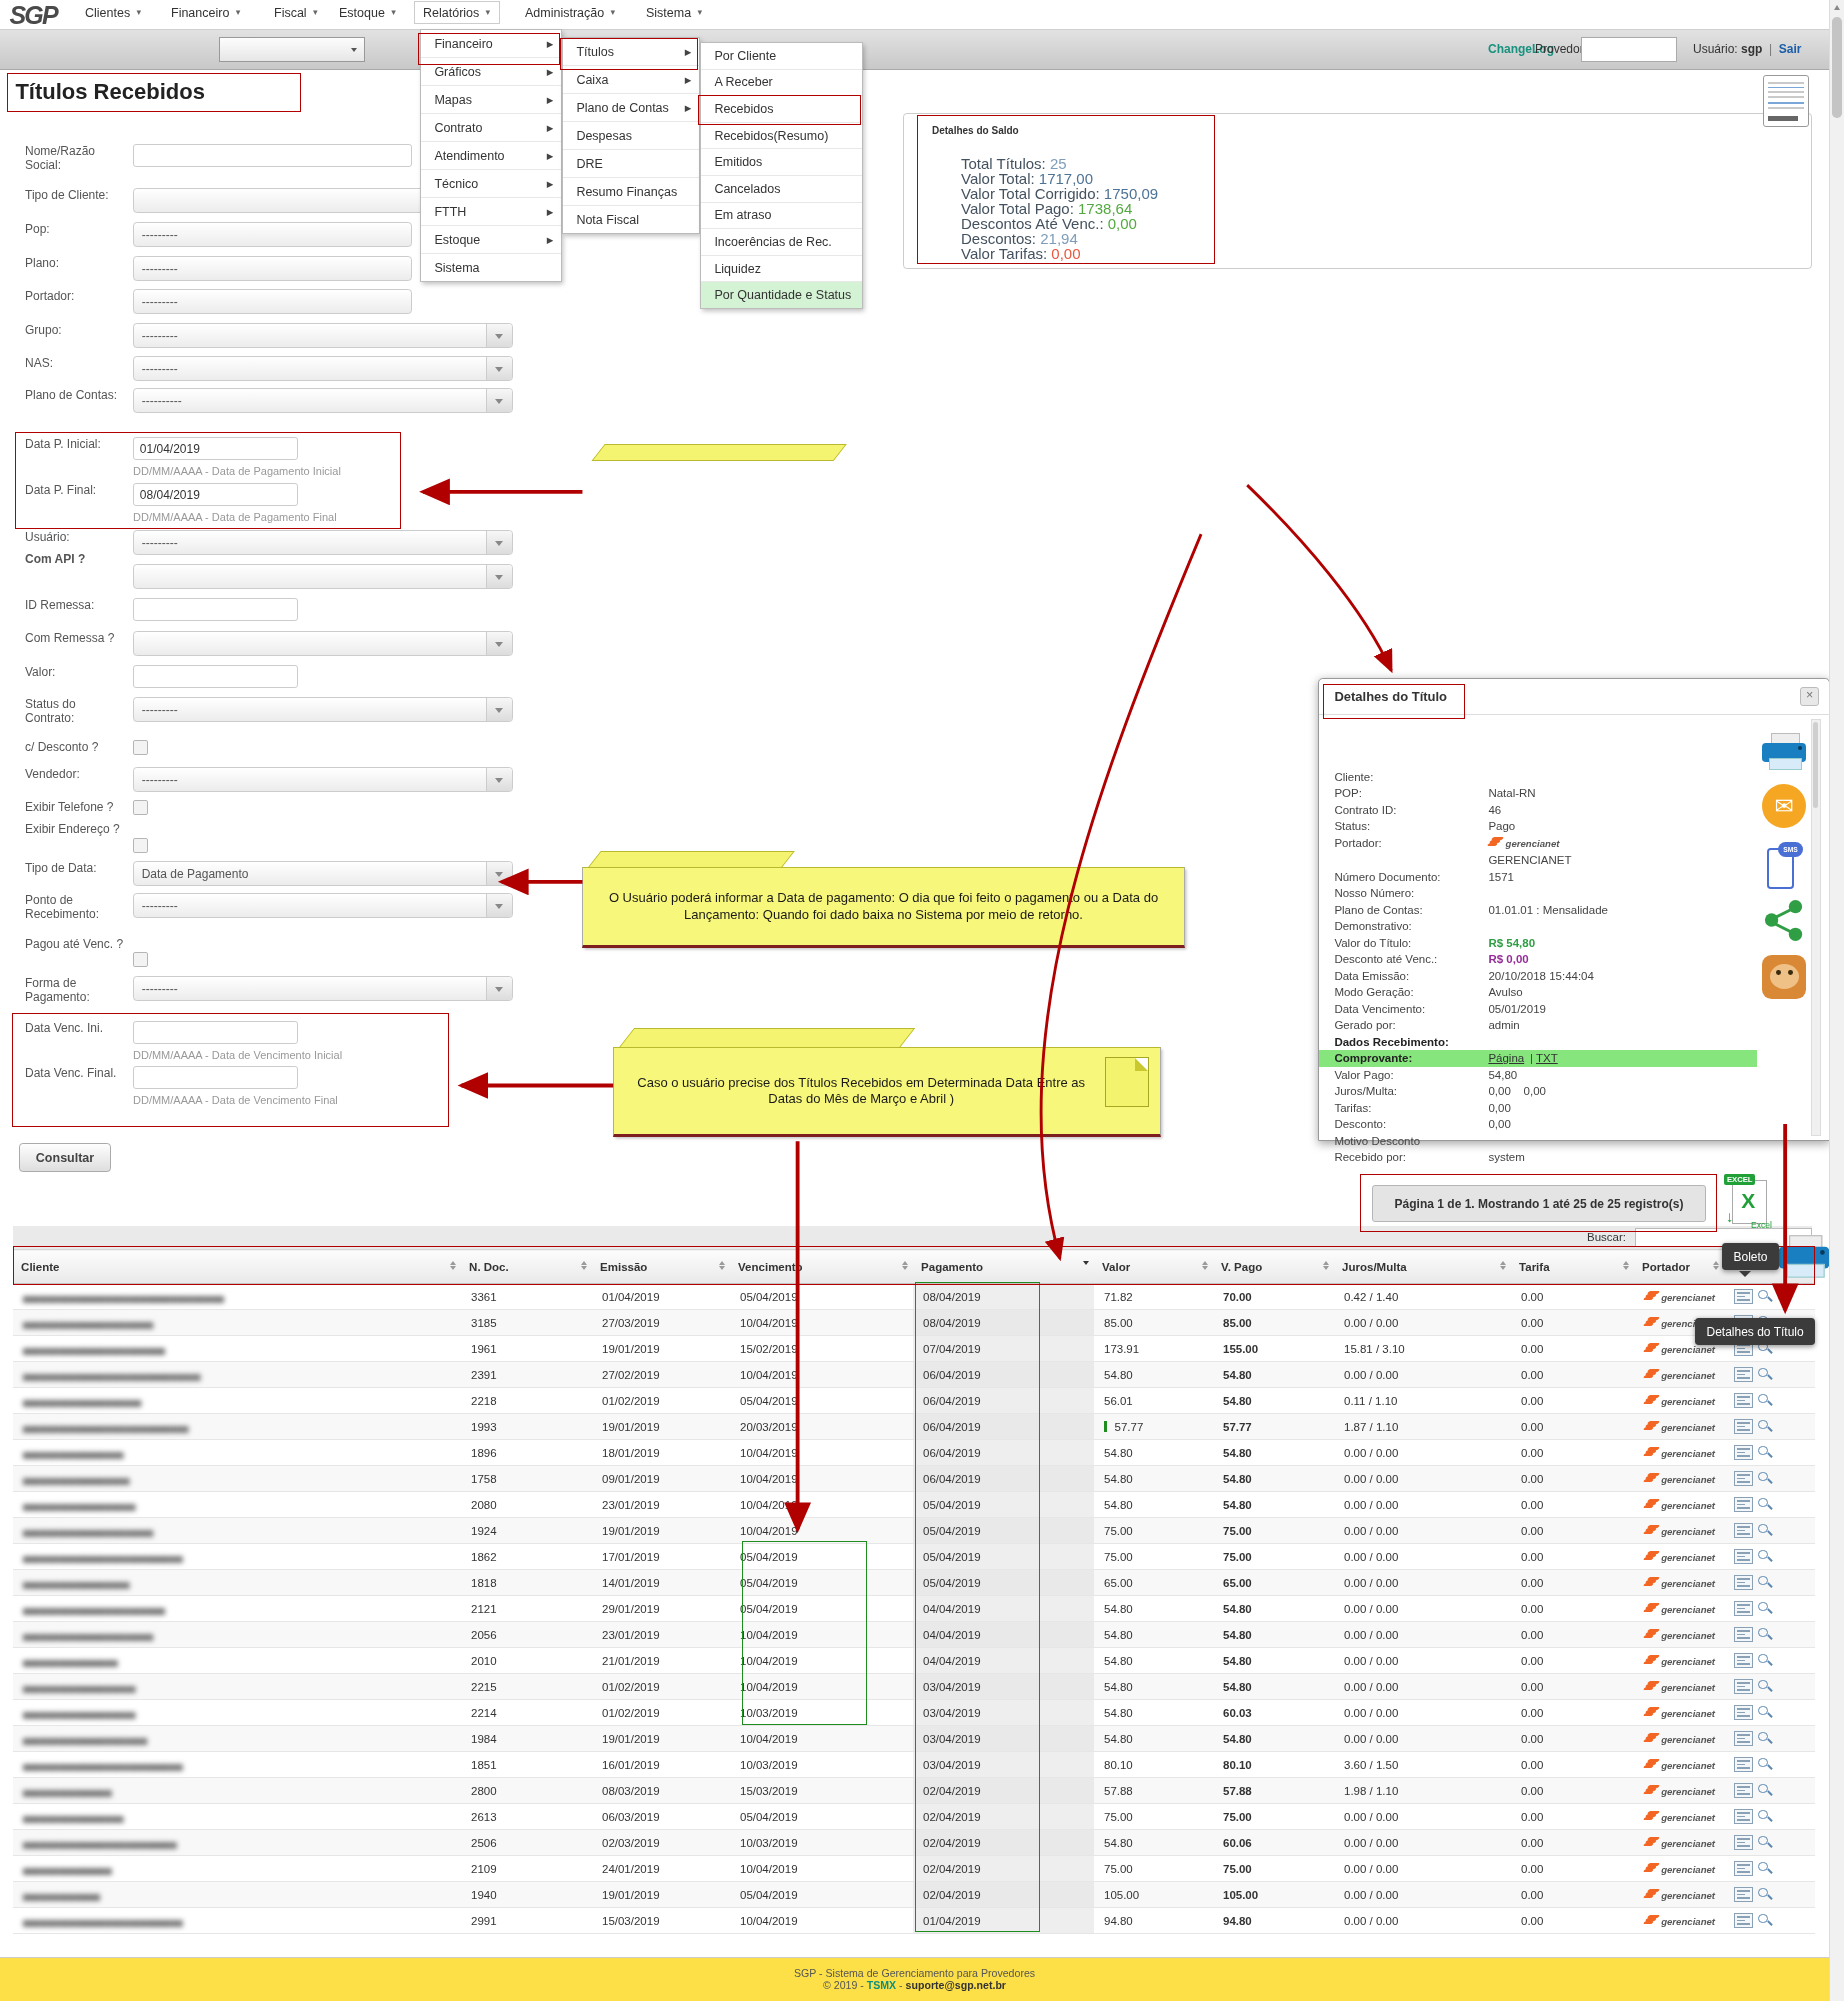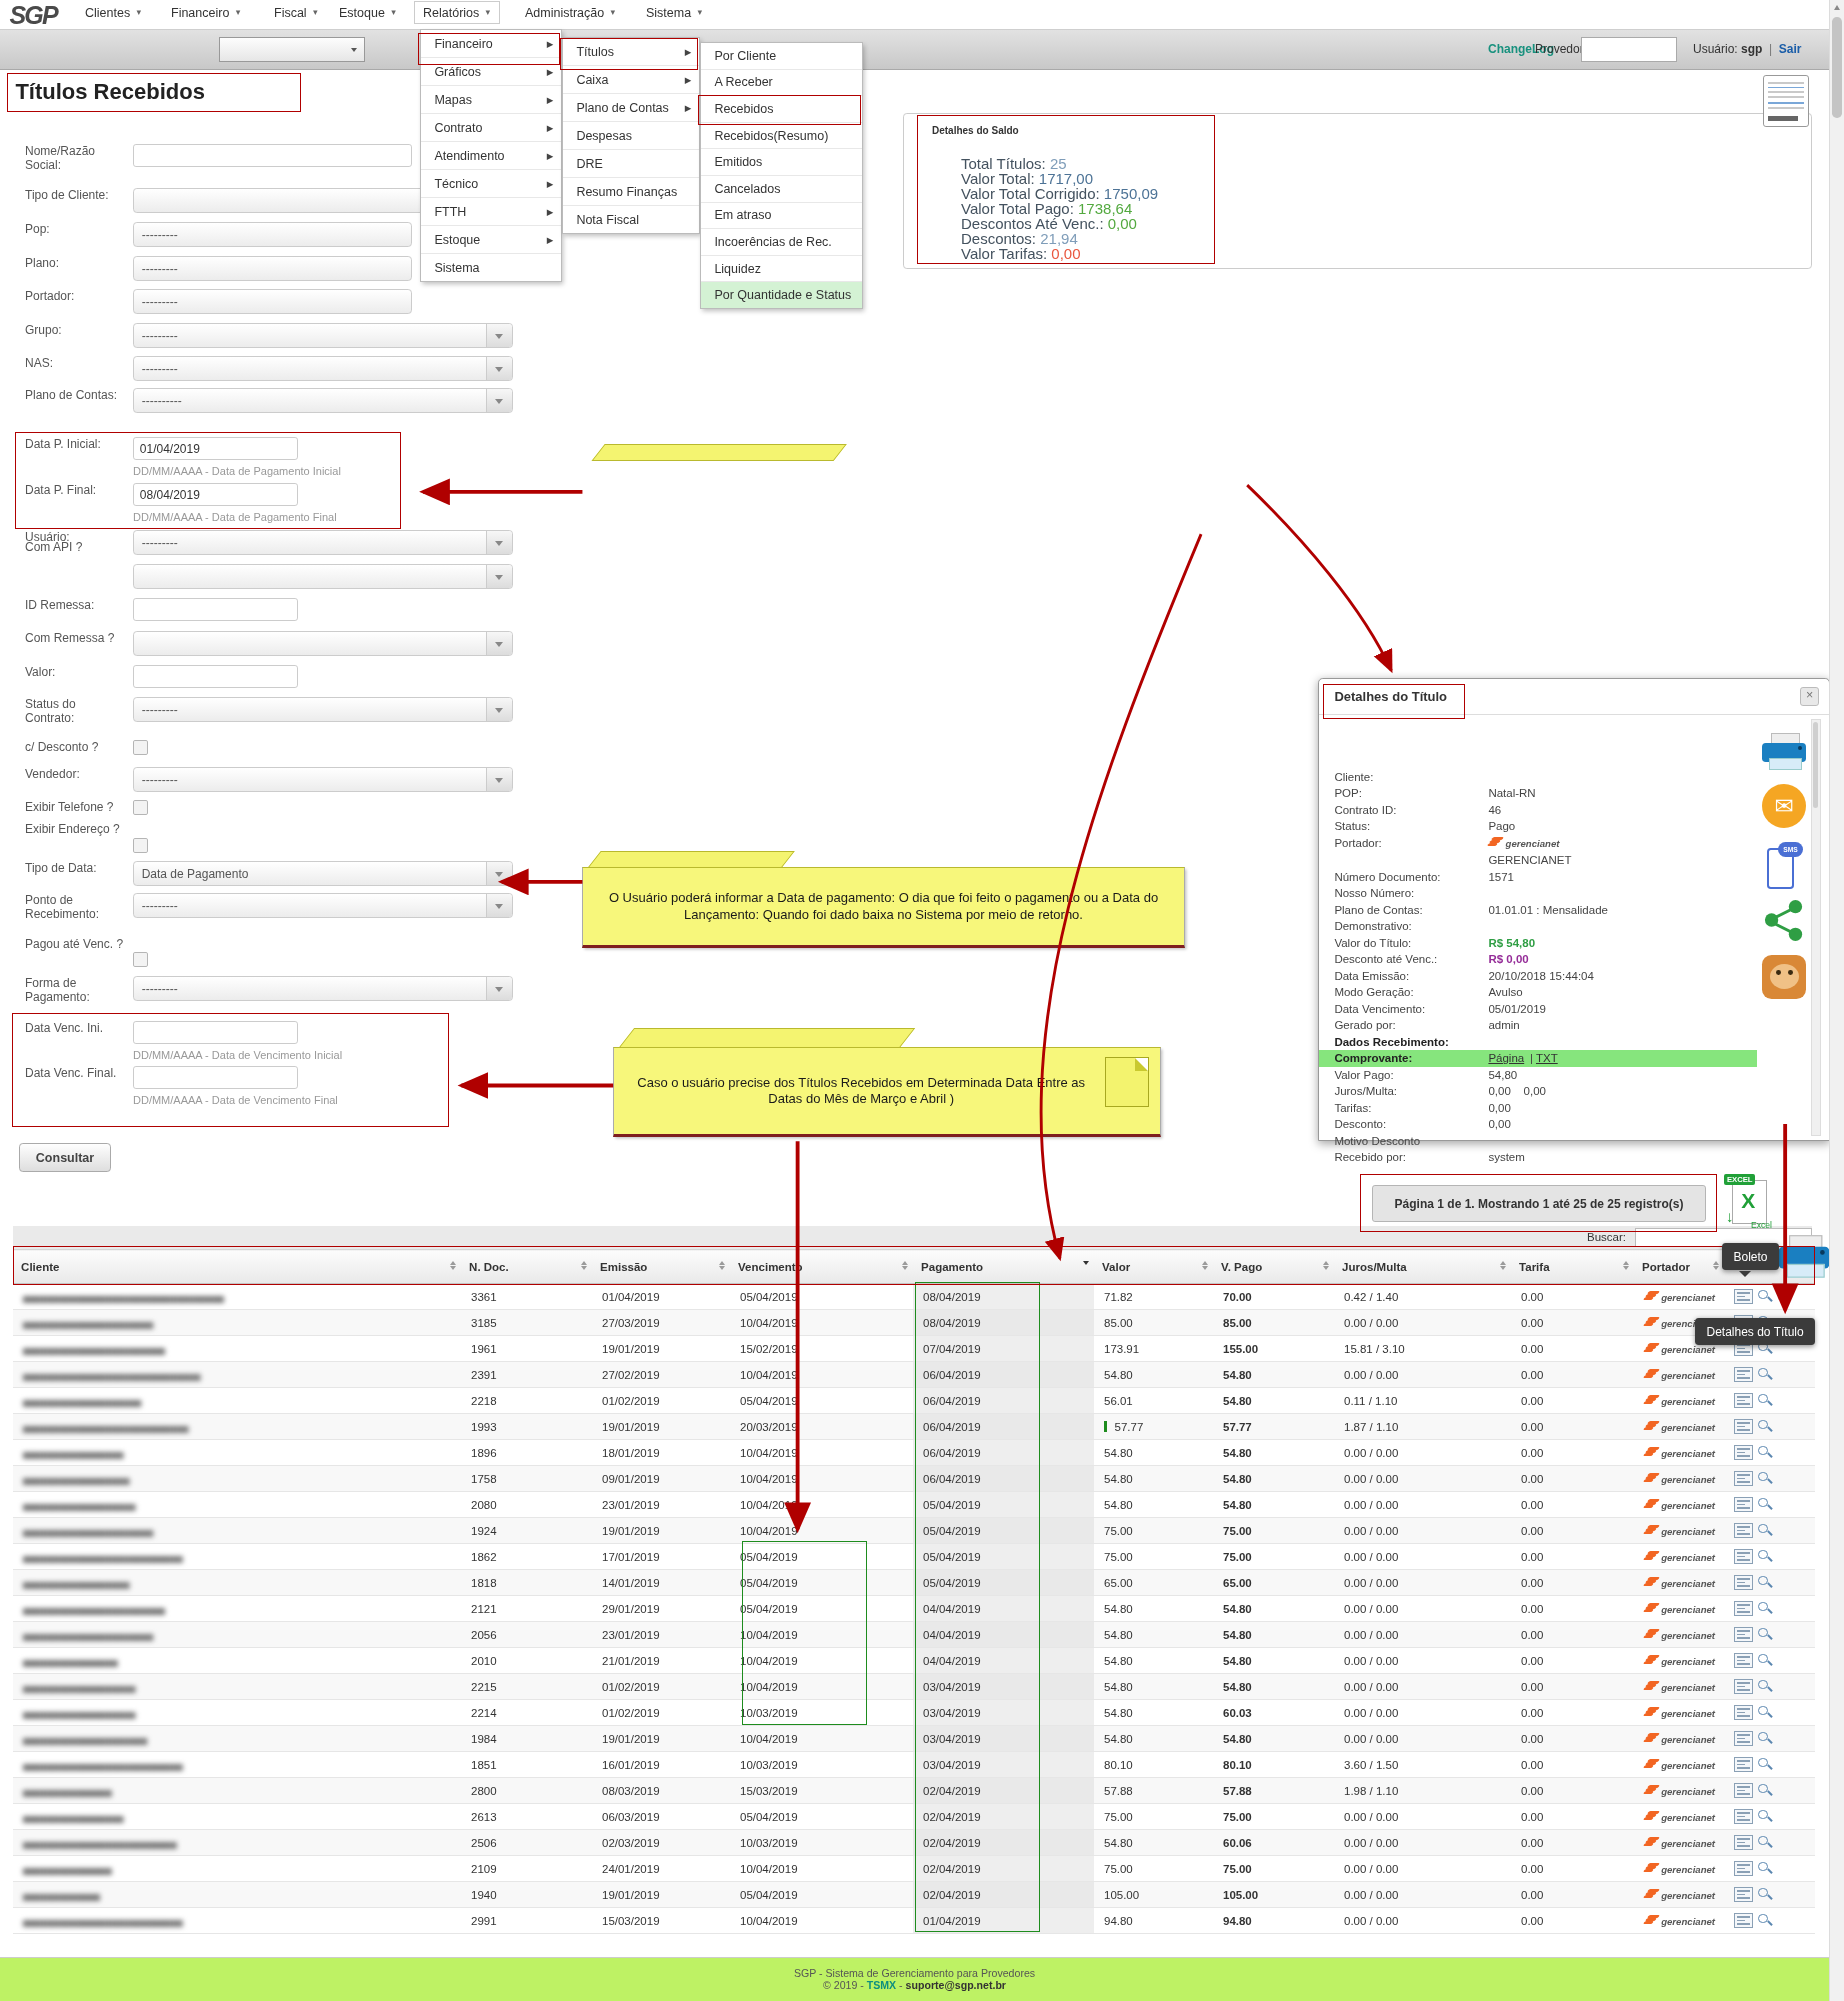--- a/index.html
+++ b/index.html
@@ -105,21 +105,21 @@
   .tooltip .ptr{position:absolute;left:17.3px;bottom:-6.7px;border-left:6.7px solid transparent;
            border-right:6.7px solid transparent;border-top:6.7px solid #3b3b3b;}
   
   #pag-box{left:1372px;top:1185px;width:332px;height:35px;background:#e4e4e4;border:1px solid #b5b5b5;
            border-radius:2.9px;font-size:12px;font-weight:bold;color:#333;display:flex;
            align-items:center;justify-content:center;z-index:5;}
   #buscar-bar{left:13.4px;top:1226px;width:1799px;height:23px;background:#eaeaea;border-bottom:1px solid #dcdcdc;z-index:4;}
   #buscar-label{left:1587px;top:1231px;font-size:11.5px;color:#333;z-index:5;}
   #buscar-input{left:1635px;top:1228px;width:177px;height:19px;background:#fff;border:1px solid #bbb;box-sizing:border-box;z-index:5;}
   
-  #footer{left:0;top:1957px;width:1829px;height:44px;background:#bef264;border-top:1px solid #ccc;
+  #footer{left:0;top:1957px;width:1829px;height:44px;background:#fde047;border-top:1px solid #ccc;
           text-align:center;font-size:10.6px;color:#555;padding-top:8.6px;box-sizing:border-box;z-index:5;}
   #footer .brand{font-weight:bold;color:#0f8f7f;}
   #footer .mail{font-weight:bold;color:#333;}
   
   #scrollbar{left:1829px;top:0;width:15.4px;height:2001px;background:#f1f1f1;border-left:1px solid #dcdcdc;z-index:70;}
   #scroll-thumb{position:absolute;left:1.9px;top:17.3px;width:10.6px;height:101px;background:#c4c4c4;border-radius:4.8px;}
   #scroll-up{position:absolute;left:3.8px;top:4.8px;width:0;height:0;border-left:3.8px solid transparent;
           border-right:3.8px solid transparent;border-bottom:5.8px solid #888;}
   
   .printer{position:relative;width:44px;height:38px;}
@@ -314,21 +314,21 @@
       <div class="f-label" style="top: 388px;">Plano de Contas:</div>
       <div class="f-select" style="left: 133px; top: 388px; width: 380px;"><span>----------</span><span class="arrbox"></span></div>
       <div class="f-label" style="top: 437px;">Data P. Inicial:</div>
       <input class="f-input" value="01/04/2019" style="left: 133px; top: 437px; width: 165px;">
       <div class="f-help" style="left: 133px; top: 465px;">DD/MM/AAAA - Data de Pagamento Inicial</div>
       <div class="f-label" style="top: 483px;">Data P. Final:</div>
       <input class="f-input" value="08/04/2019" style="left: 133px; top: 483px; width: 165px;">
       <div class="f-help" style="left: 133px; top: 511px;">DD/MM/AAAA - Data de Pagamento Final</div>
       <div class="f-label" style="top: 530px;">Usuário:</div>
       <div class="f-select" style="left: 133px; top: 530px; width: 380px;"><span>---------</span><span class="arrbox"></span></div>
-      <div class="f-label" style="top: 540px;">Com API ?</div>
+      <div class="f-label" style="top: 552px; font-weight: bold;">Com API ?</div>
       <div class="f-select" style="left: 133px; top: 564px; width: 380px;"><span></span><span class="arrbox"></span></div>
       <div class="f-label" style="top: 598px;">ID Remessa:</div>
       <input class="f-input" style="left: 133px; top: 598px; width: 165px;">
       <div class="f-label" style="top: 631px;">Com Remessa ?</div>
       <div class="f-select" style="left: 133px; top: 631px; width: 380px;"><span></span><span class="arrbox"></span></div>
       <div class="f-label" style="top: 665px;">Valor:</div>
       <input class="f-input" style="left: 133px; top: 665px; width: 165px;">
       <div class="f-label" style="top: 697px;">Status do Contrato:</div>
       <div class="f-select" style="left: 133px; top: 697px; width: 380px;"><span>---------</span><span class="arrbox"></span></div>
       <div class="f-label" style="top: 740px;">c/ Desconto ?</div>

